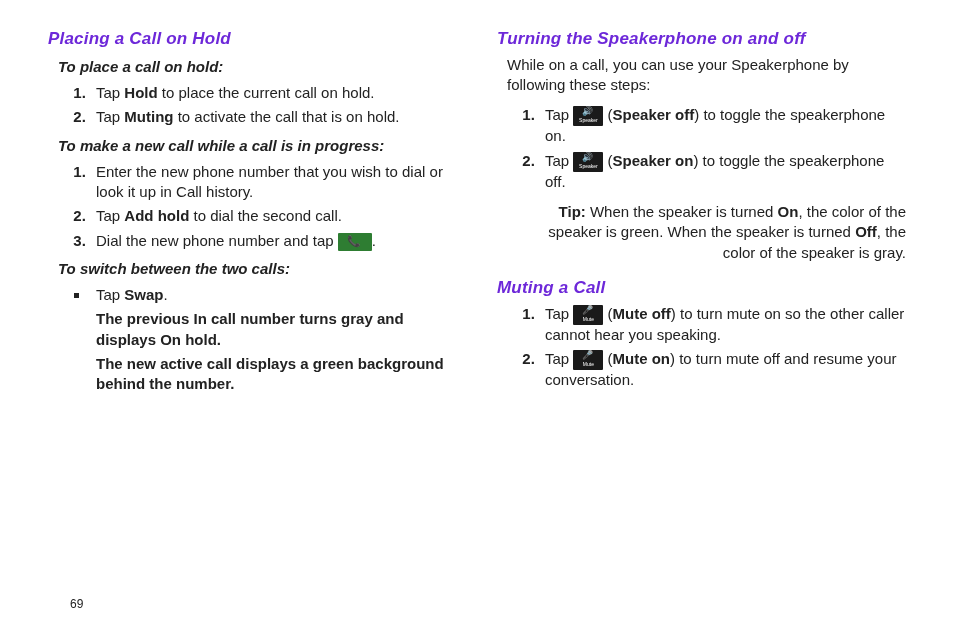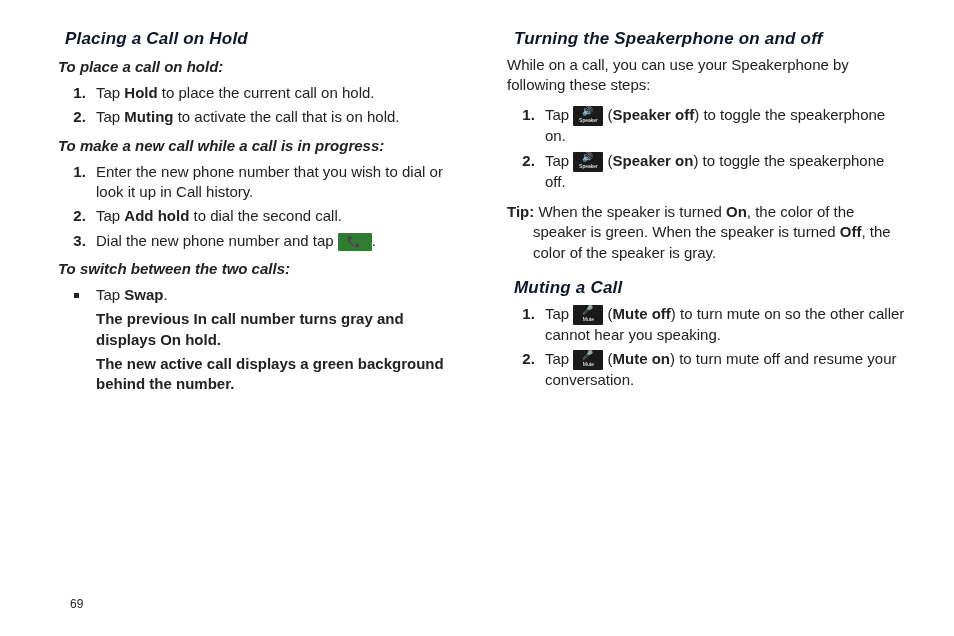--- a/index.html
+++ b/index.html
@@ -14,25 +14,25 @@
     line-height: 1.35;
   }
   .columns {
     display: flex;
     gap: 40px;
   }
   .col {
     flex: 1;
   }
   h3.section {
-    color: #0f172a;
+    color: #6d28d9;
     font-style: italic;
     font-weight: bold;
     font-size: 17px;
-    margin: 0 0 4px 17px;
+    margin: 0 0 4px 0;
     letter-spacing: 0.2px;
     font-family: Arial, Helvetica, sans-serif;
   }
   .intro {
     margin: 0 0 10px 10px;
   }
   .sub {
     font-weight: bold;
     margin: 6px 0 6px 10px;
     font-style: italic;
@@ -57,20 +57,21 @@
     padding-left: 6px;
   }
   .follow {
     margin: 4px 0 4px 0;
     font-weight: bold;
   }
   .tip {
     margin: 10px 0 8px 0;
     padding-left: 36px;
     text-indent: -26px;
+    text-align: right;
   }
   .icon-speaker, .icon-mute {
     display: inline-block;
     width: 30px;
     height: 20px;
     background: #1a1a1a;
     color: #fff;
     font-size: 6px;
     text-align: center;
     vertical-align: middle;

